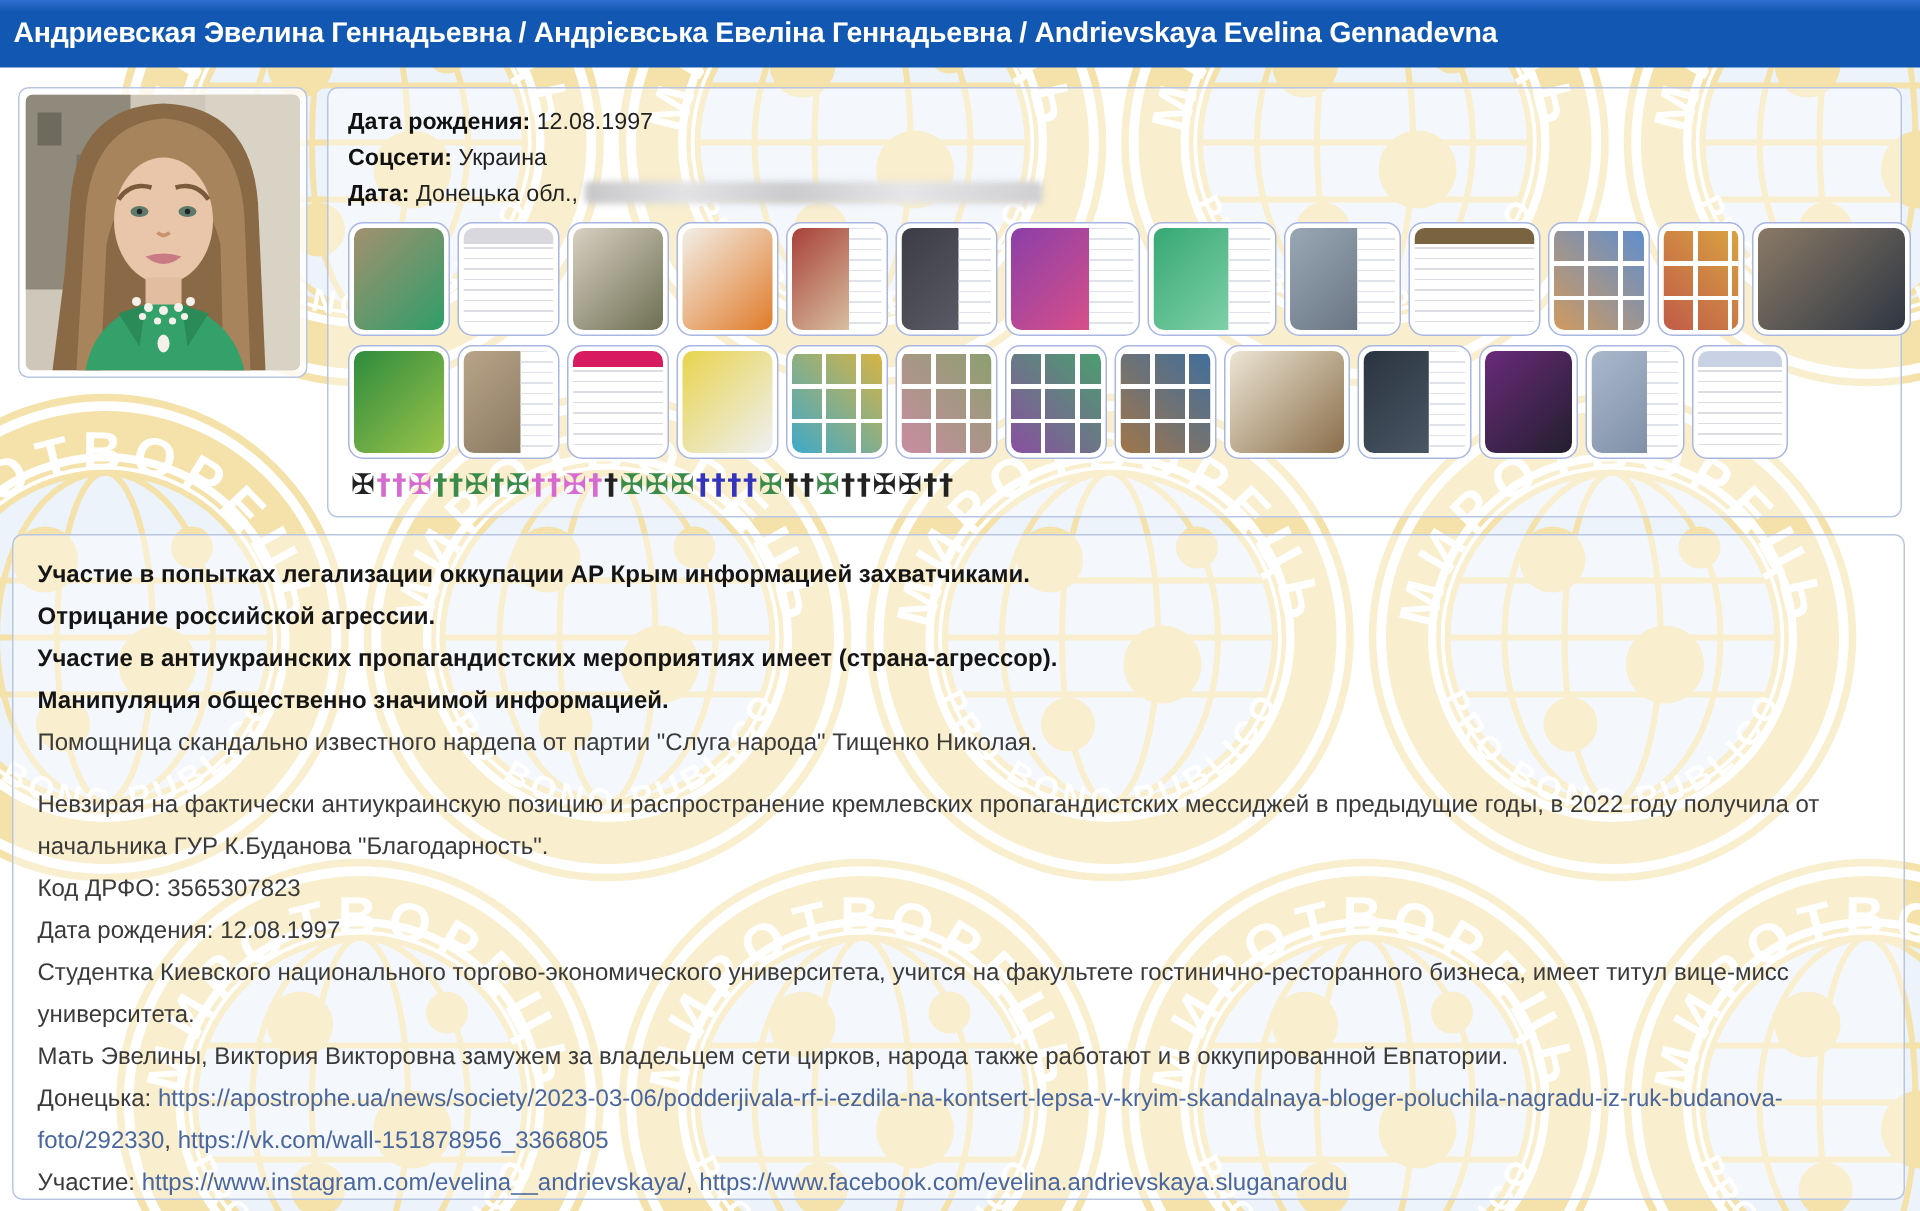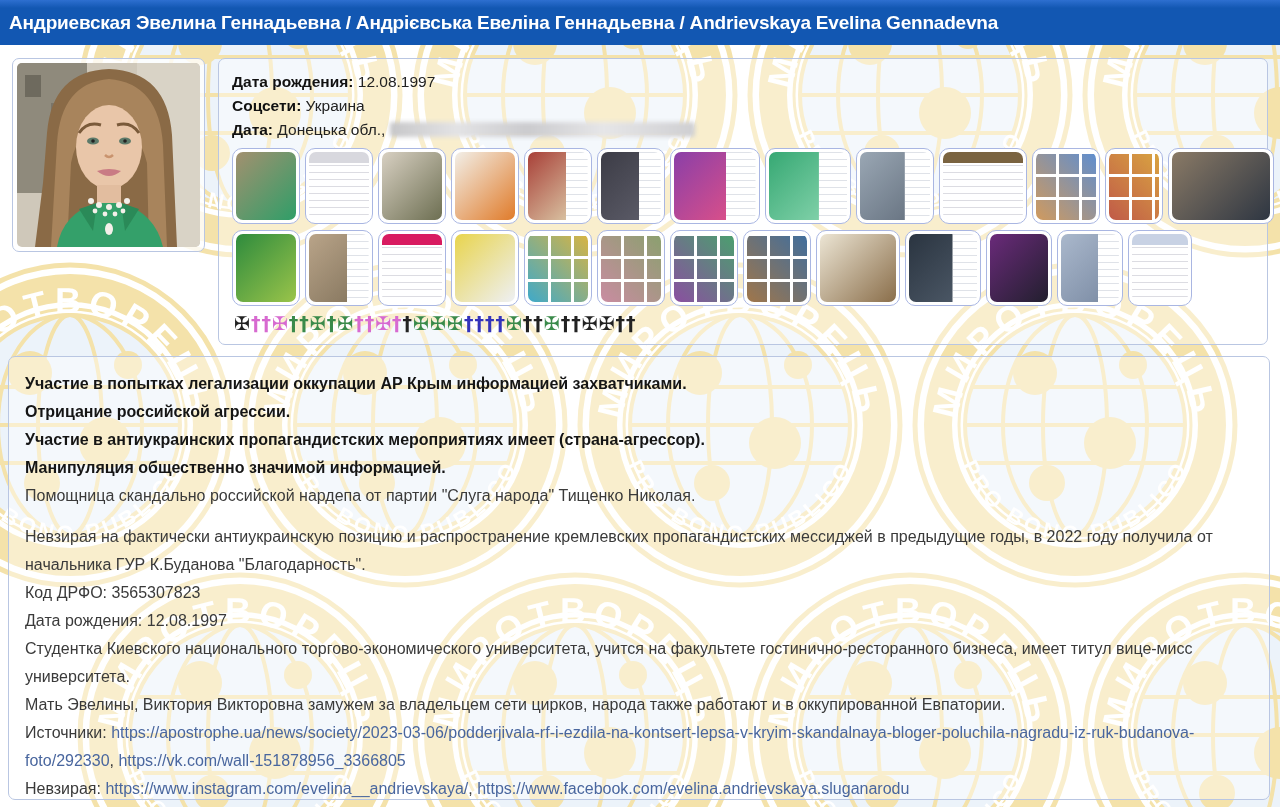--- a/index.html
+++ b/index.html
@@ -229,23 +229,23 @@
     </div>
   <div id="crosses" class="crosses"><span style="color: rgb(34, 34, 34);">✠</span><span style="color: rgb(215, 106, 208);">†</span><span style="color: rgb(215, 106, 208);">†</span><span style="color: rgb(215, 106, 208);">✠</span><span style="color: rgb(58, 138, 74);">†</span><span style="color: rgb(58, 138, 74);">†</span><span style="color: rgb(58, 138, 74);">✠</span><span style="color: rgb(58, 138, 74);">†</span><span style="color: rgb(58, 138, 74);">✠</span><span style="color: rgb(215, 106, 208);">†</span><span style="color: rgb(215, 106, 208);">†</span><span style="color: rgb(215, 106, 208);">✠</span><span style="color: rgb(215, 106, 208);">†</span><span style="color: rgb(34, 34, 34);">†</span><span style="color: rgb(58, 138, 74);">✠</span><span style="color: rgb(58, 138, 74);">✠</span><span style="color: rgb(58, 138, 74);">✠</span><span style="color: rgb(51, 51, 187);">†</span><span style="color: rgb(51, 51, 187);">†</span><span style="color: rgb(51, 51, 187);">†</span><span style="color: rgb(51, 51, 187);">†</span><span style="color: rgb(58, 138, 74);">✠</span><span style="color: rgb(34, 34, 34);">†</span><span style="color: rgb(34, 34, 34);">†</span><span style="color: rgb(58, 138, 74);">✠</span><span style="color: rgb(34, 34, 34);">†</span><span style="color: rgb(34, 34, 34);">†</span><span style="color: rgb(34, 34, 34);">✠</span><span style="color: rgb(34, 34, 34);">✠</span><span style="color: rgb(34, 34, 34);">†</span><span style="color: rgb(34, 34, 34);">†</span></div>
 </div>
 
 <div class="panel dossier-panel">
   <div id="dossier">
       <div class="d-line b">Участие в попытках легализации оккупации АР Крым информацией захватчиками.</div>
       <div class="d-line b">Отрицание российской агрессии.</div>
       <div class="d-line b">Участие в антиукраинских пропагандистских мероприятиях имеет (страна-агрессор).</div>
       <div class="d-line b">Манипуляция общественно значимой информацией.</div>
-      <div class="d-line">Помощница скандально российской нардепа от партии "Слуга народа" Тищенко Николая.</div>
+      <div class="d-line">Помощница скандально известного нардепа от партии "Слуга народа" Тищенко Николая.</div>
       <div class="d-gap"></div>
       <div class="d-line">Невзирая на фактически антиукраинскую позицию и распространение кремлевских пропагандистских мессиджей в предыдущие годы, в 2022 году получила от начальника ГУР К.Буданова "Благодарность".</div>
       <div class="d-line">Код ДРФО: 3565307823</div>
       <div class="d-line">Дата рождения: 12.08.1997</div>
       <div class="d-line">Студентка Киевского национального торгово-экономического университета, учится на факультете гостинично-ресторанного бизнеса, имеет титул вице-мисс университета.</div>
       <div class="d-line">Мать Эвелины, Виктория Викторовна  замужем за владельцем сети цирков, народа также работают и в оккупированной Евпатории.</div>
-      <div class="d-line"><span>Источники: </span><a class="d-link" href="#">https://apostrophe.ua/news/society/2023-03-06/podderjivala-rf-i-ezdila-na-kontsert-lepsa-v-kryim-skandalnaya-bloger-poluchila-nagradu-iz-ruk-budanova-foto/292330</a>, <a class="d-link" href="#">https://vk.com/wall-151878956_3366805</a></div>
-      <div class="d-line"><span>Невзирая: </span><a class="d-link" href="#">https://www.instagram.com/evelina__andrievskaya/</a>, <a class="d-link" href="#">https://www.facebook.com/evelina.andrievskaya.sluganarodu</a></div>
+      <div class="d-line"><span>Донецька: </span><a class="d-link" href="#">https://apostrophe.ua/news/society/2023-03-06/podderjivala-rf-i-ezdila-na-kontsert-lepsa-v-kryim-skandalnaya-bloger-poluchila-nagradu-iz-ruk-budanova-foto/292330</a>, <a class="d-link" href="#">https://vk.com/wall-151878956_3366805</a></div>
+      <div class="d-line"><span>Участие: </span><a class="d-link" href="#">https://www.instagram.com/evelina__andrievskaya/</a>, <a class="d-link" href="#">https://www.facebook.com/evelina.andrievskaya.sluganarodu</a></div>
     </div>
 </div>
 
 </body></html>

